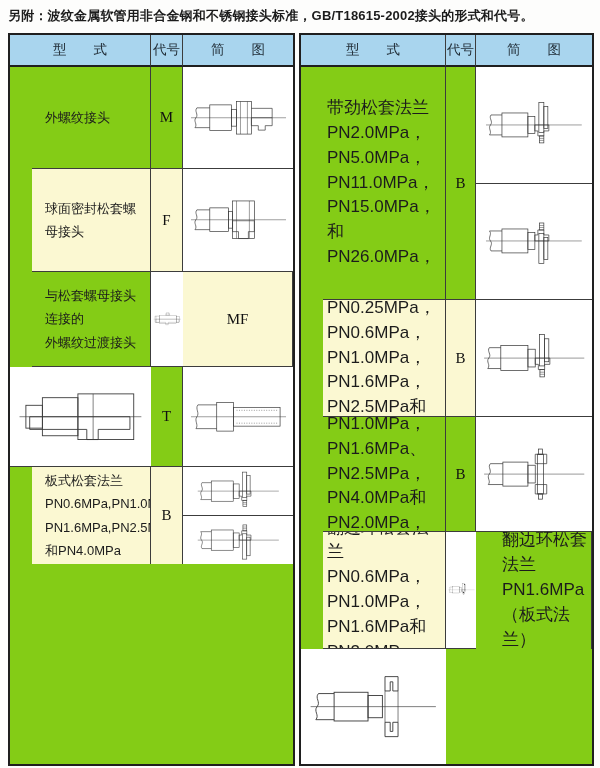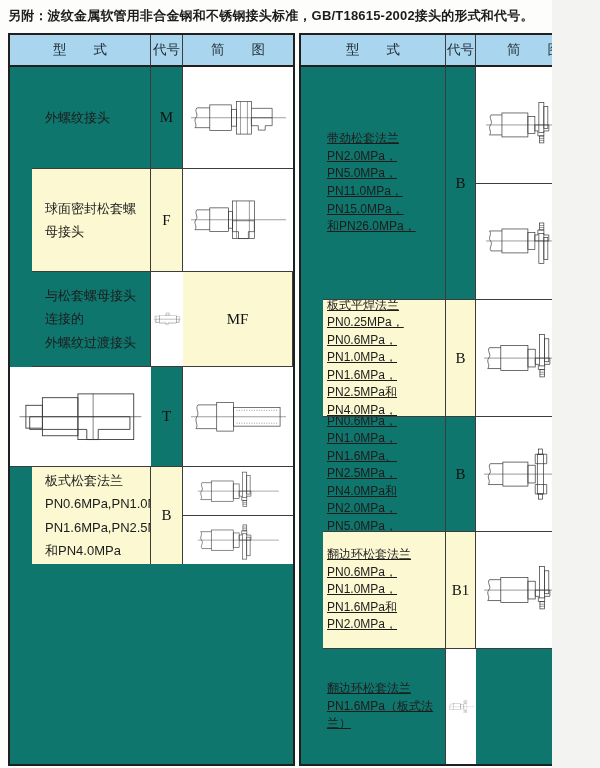--- a/index.html
+++ b/index.html
@@ -1,27 +1,27 @@
 <!DOCTYPE html>
 <html><head>
 <meta charset="utf-8">
 <style>
   html,body{margin:0;padding:0;background:#f3f3f1;}
   .page{
-    width:552px;height:768px;background:#fdfdfc;position:relative;
+    width:600px;height:768px;background:#fdfdfc;position:relative;
     font-family:"Liberation Sans","DejaVu Sans",sans-serif;color:#1c1c1c;
     box-sizing:border-box;overflow:hidden;
   }
   .title{
     position:absolute;left:8px;top:7px;width:588px;
     font-size:13px;font-weight:bold;letter-spacing:.2px;white-space:nowrap;
   }
   .tables{position:absolute;left:8px;top:33px;display:flex;gap:4px;}
   .grid{
-    display:grid;border:2px solid #1f1f1f;background:#0f766e;box-sizing:border-box;
+    display:grid;border:2px solid #1f1f1f;background:#84cc16;box-sizing:border-box;
   }
   .lt{width:287px;grid-template-columns:141px 32px 1fr;
       grid-template-rows:32px 102px 103px 95px 100px 97px 200px;}
   .rt{width:295px;grid-template-columns:145px 30px 1fr;
       grid-template-rows:32px 233px 117px 115px 117px 115px;}
   .c{
     border-right:1px solid #3c3c3c;border-bottom:1px solid #3c3c3c;
     box-sizing:border-box;display:flex;align-items:center;overflow:hidden;
   }
   .c.lastcol{border-right:none;}
@@ -29,21 +29,21 @@
   .hd{
     background:#a9d5ee;justify-content:center;font-size:13.5px;color:#1e2a33;
     border-bottom-width:2px;border-bottom-color:#1f1f1f;
   }
   .hl{background:#fbf8d2;}
   .tp{
     padding:4px 4px 4px 13px;font-size:13px;line-height:1.8;
     white-space:pre-line;
     margin-left:22px;
   }
-  .rt .tp{font-size:12px;line-height:1.46;padding-left:4px;text-decoration:underline;}
+  .rt .tp{font-size:17px;line-height:1.46;padding-left:4px;}
   .cd{
     justify-content:center;font-family:"Liberation Serif","DejaVu Serif",serif;
     font-size:15px;color:#111;
   }
   .dg{justify-content:center;background:#fff;}
   .dg svg{width:90%;max-height:92%;}
   .dg.split{flex-direction:column;padding:0;align-items:stretch;}
   .half{flex:1;display:flex;align-items:center;justify-content:center;min-height:0;}
   .half + .half{border-top:1px solid #3c3c3c;}
   .half svg{width:86%;max-height:88%;}
@@ -261,21 +261,20 @@
       <div class="c cd">B</div>
       <div class="c dg lastcol">
         <svg viewBox="0 0 200 100">
             <use href="#sym-flangesym" width="200" height="100"></use>
           </svg>
       </div>
 
       <div class="c tp hl">翻边环松套法兰
 PN0.6MPa，PN1.0MPa，
 PN1.6MPa和PN2.0MPa，</div>
-      <div class="c cd hl">B1</div>
       <div class="c dg lastcol">
         <svg viewBox="0 0 200 100">
             <use href="#sym-flange" width="200" height="100"></use>
           </svg>
       </div>
 
       <div class="c tp botrow">翻边环松套法兰
 PN1.6MPa（板式法兰）</div>
       <div class="c dg lastcol botrow">
         <svg viewBox="0 0 200 100">

